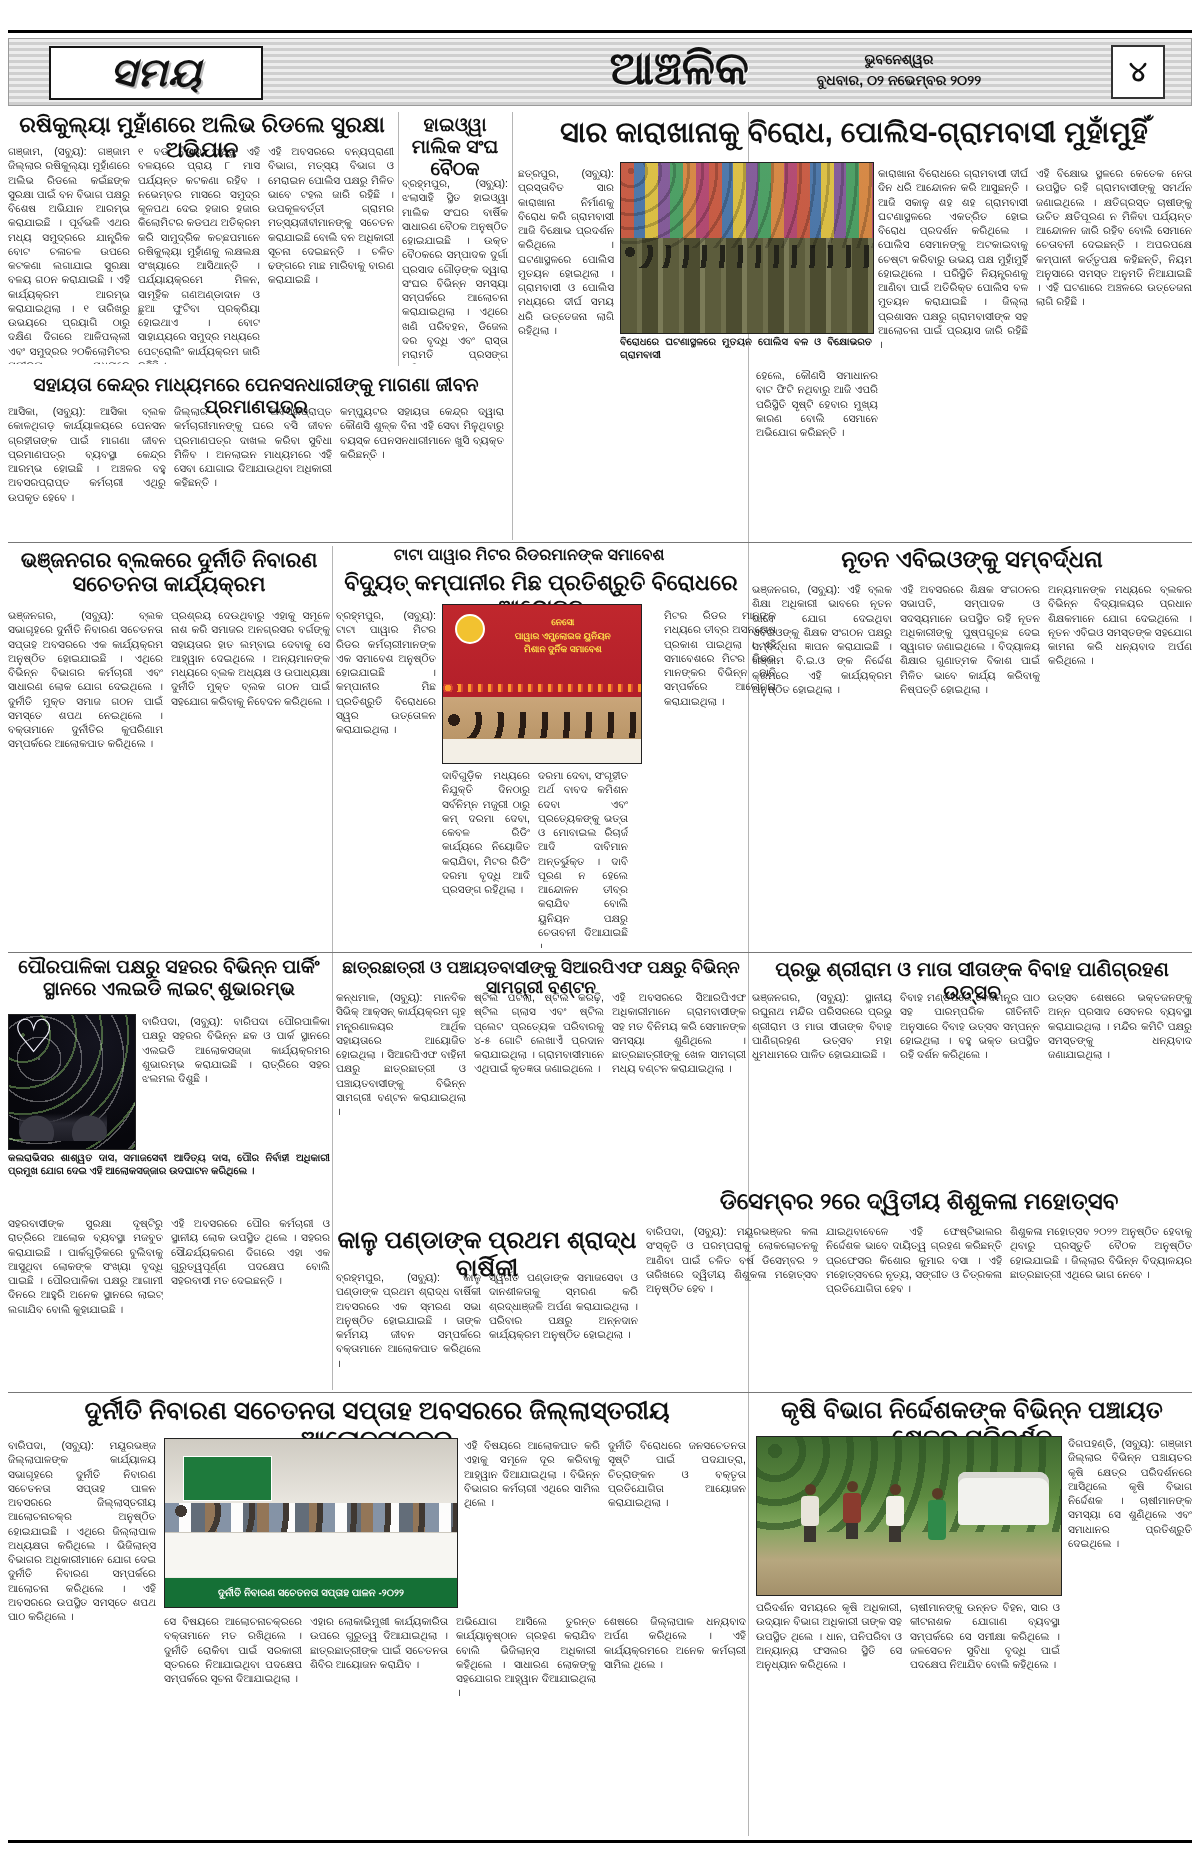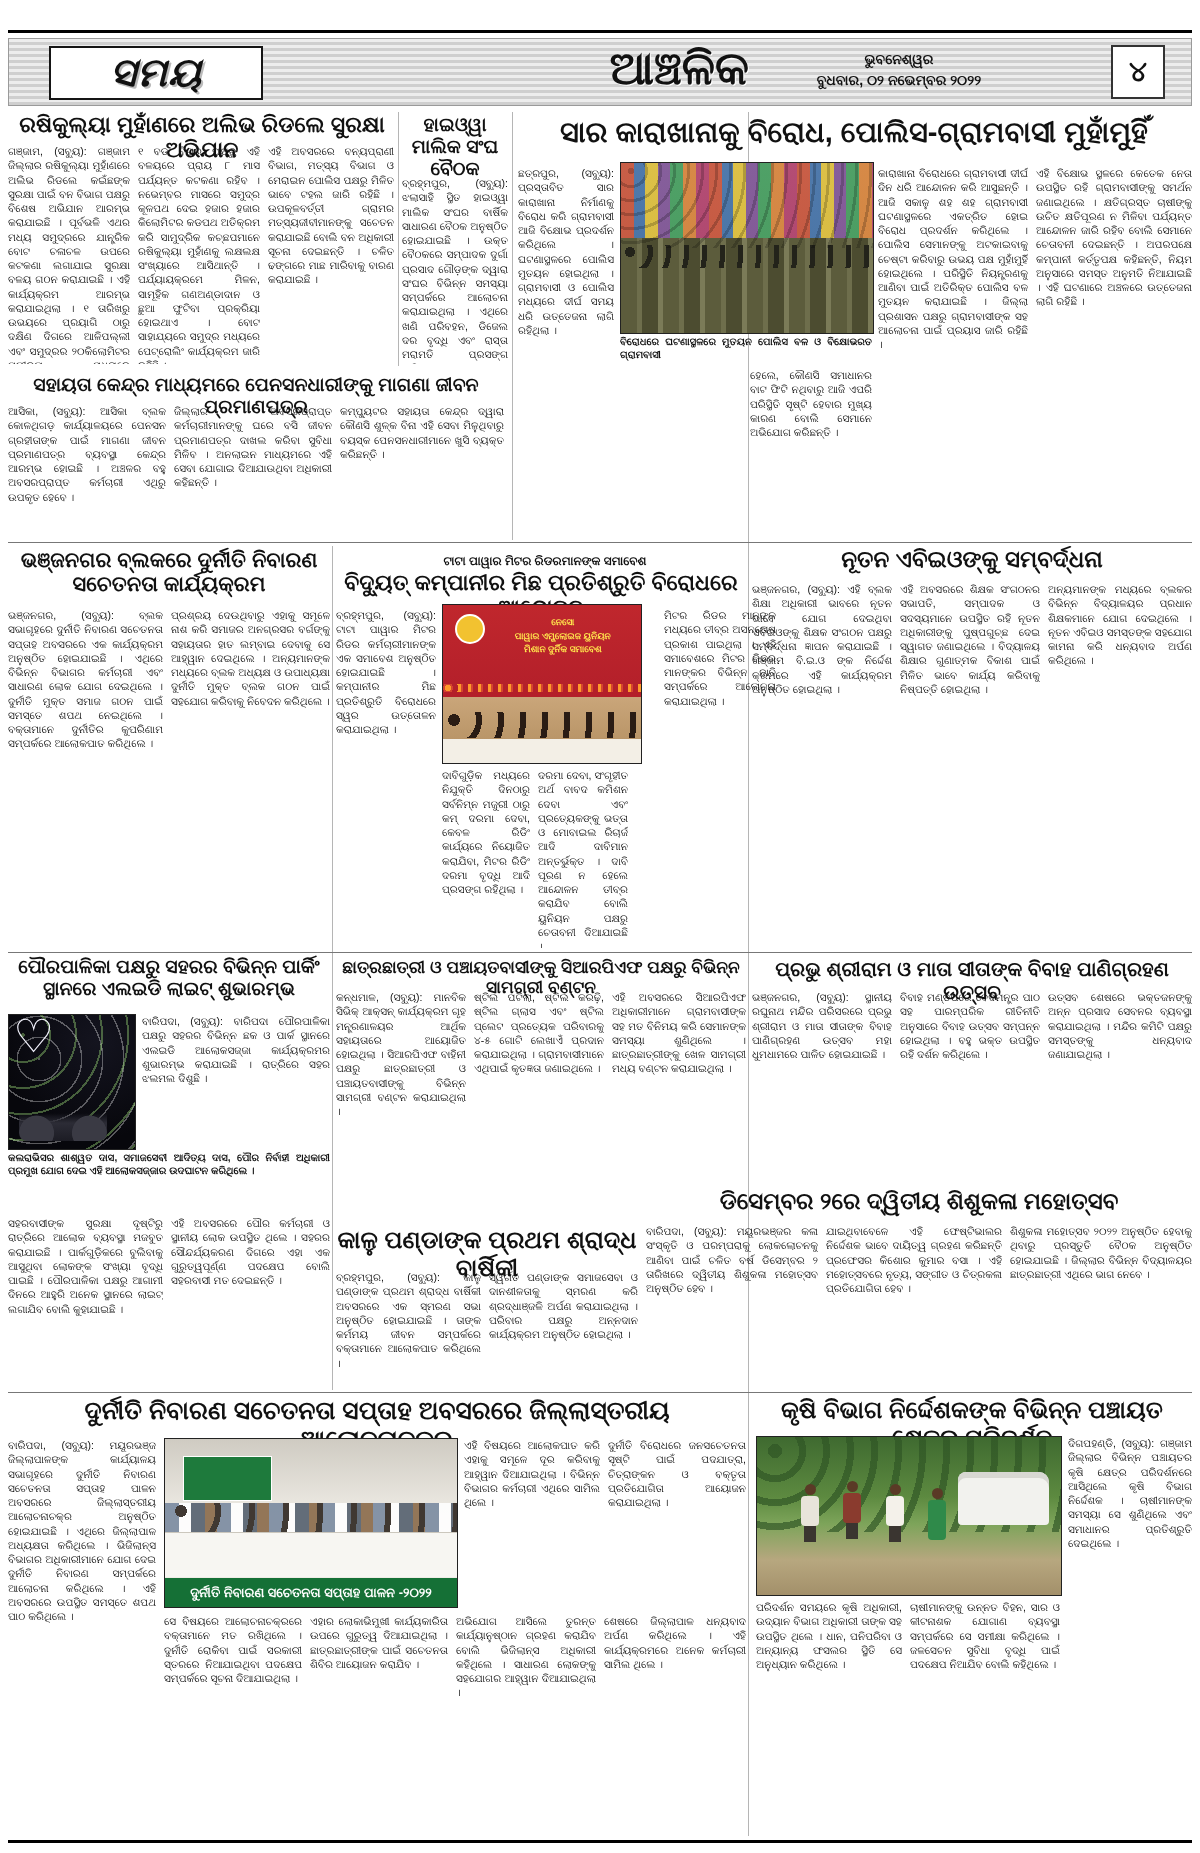--- a/index.html
+++ b/index.html
@@ -58,21 +58,21 @@
   .ph-hall{background:linear-gradient(180deg,#cfcbc2 0%,#e9e6df 38%,#efece6 60%);}
   .ph-hall .wallbanner{position:absolute;left:6%;top:10%;width:30%;height:26%;background:#1e7a3c;
      border:1px solid #fff;}
   .ph-hall .dais{position:absolute;left:0;right:0;bottom:18%;height:26%;background:#f7f6f2;
      border-top:1px solid #cbc7bd;}
   .ph-hall .people{position:absolute;left:0;right:0;bottom:36%;height:26%;
      background:repeating-radial-gradient(circle at 16px 8px,#2e2620 0 6px,transparent 6px 34px),
                 repeating-linear-gradient(90deg,#7a8aa0 0 14px,#ffffff 14px 26px,#55606e 26px 40px,#8a6a4a 40px 52px);
      opacity:.9;}
   .ph-hall .gbanner{position:absolute;left:0;right:0;bottom:0;height:17%;background:#157036;
-     color:#fff;font-size:13px;font-weight:700;display:flex;align-items:center;justify-content:center;
+     color:#fff;font-size:10px;font-weight:700;display:flex;align-items:center;justify-content:center;
      text-align:center;padding:0 4px;}
   
   .ph-field{background:linear-gradient(180deg,#3f6a30 0%,#5d8a40 38%,#7da45a 55%,#b7a77f 78%,#a3906a 100%);}
   .ph-field .foliage{position:absolute;inset:0 0 40% 0;
      background:repeating-radial-gradient(circle at 18px 14px,#2e5424aa 0 7px,transparent 7px 24px);}
   .ph-field .car{position:absolute;right:4%;top:22%;width:30%;height:34%;background:#f2f2ee;
      border-radius:8px 10px 4px 4px;box-shadow:inset 0 6px 0 #d8d8d2;}
   .ph-field .person{position:absolute;width:20px;height:58px;}
   .ph-field .person .head{position:absolute;left:5px;top:0;width:11px;height:11px;border-radius:50%;background:#5a3a26;}
   .ph-field .person .body{position:absolute;left:1px;top:12px;width:18px;height:30px;border-radius:4px;}
@@ -116,31 +116,31 @@
 
   <div class="abs hl" style="left:516px;top:116px;width:676px;height:38px;font-size:29px;">ସାର କାରାଖାନାକୁ ବିରୋଧ, ପୋଲିସ-ଗ୍ରାମବାସୀ ମୁହାଁମୁହିଁ</div>
   <div class="abs bc" style="left:518px;top:166px;width:96px;height:370px;">ଛତ୍ରପୁର, (ସବ୍ୟୁ): ପ୍ରସ୍ତାବିତ ସାର କାରାଖାନା ନିର୍ମାଣକୁ ବିରୋଧ କରି ଗ୍ରାମବାସୀ ଆଜି ବିକ୍ଷୋଭ ପ୍ରଦର୍ଶନ କରିଥିଲେ । ଘଟଣାସ୍ଥଳରେ ପୋଲିସ ମୁତୟନ ହୋଇଥିଲା । ଗ୍ରାମବାସୀ ଓ ପୋଲିସ ମଧ୍ୟରେ ଦୀର୍ଘ ସମୟ ଧରି ଉତ୍ତେଜନା ଲାଗି ରହିଥିଲା ।</div>
   <div class="abs photo ph-police" style="left:620px;top:162px;width:252px;height:170px;">
     <div class="crowd"></div>
     <div class="cops"></div>
     <div class="helmets"></div>
     <div class="dapple"></div>
   </div>
   <div class="abs cap" style="left:620px;top:336px;width:252px;height:28px;">ବିରୋଧରେ ଘଟଣାସ୍ଥଳରେ ମୁତୟନ ପୋଲିସ ବଳ ଓ ବିକ୍ଷୋଭରତ ଗ୍ରାମବାସୀ</div>
-  <div class="abs bc" style="left:750px;top:368px;width:122px;height:168px;">ହେଲେ, କୌଣସି ସମାଧାନର ବାଟ ଫିଟି ନଥିବାରୁ ଆଜି ଏପରି ପରିସ୍ଥିତି ସୃଷ୍ଟି ହେବାର ମୁଖ୍ୟ କାରଣ ବୋଲି ସେମାନେ ଅଭିଯୋଗ କରିଛନ୍ତି ।</div>
+  <div class="abs bc" style="left:750px;top:368px;width:122px;height:168px;padding-left:6px;">ହେଲେ, କୌଣସି ସମାଧାନର ବାଟ ଫିଟି ନଥିବାରୁ ଆଜି ଏପରି ପରିସ୍ଥିତି ସୃଷ୍ଟି ହେବାର ମୁଖ୍ୟ କାରଣ ବୋଲି ସେମାନେ ଅଭିଯୋଗ କରିଛନ୍ତି ।</div>
   <div class="abs bc" style="left:878px;top:166px;width:150px;height:370px;">କାରାଖାନା ବିରୋଧରେ ଗ୍ରାମବାସୀ ଦୀର୍ଘ ଦିନ ଧରି ଆନ୍ଦୋଳନ କରି ଆସୁଛନ୍ତି । ଆଜି ସକାଳୁ ଶହ ଶହ ଗ୍ରାମବାସୀ ଘଟଣାସ୍ଥଳରେ ଏକତ୍ରିତ ହୋଇ ବିରୋଧ ପ୍ରଦର୍ଶନ କରିଥିଲେ । ପୋଲିସ ସେମାନଙ୍କୁ ଅଟକାଇବାକୁ ଚେଷ୍ଟା କରିବାରୁ ଉଭୟ ପକ୍ଷ ମୁହାଁମୁହିଁ ହୋଇଥିଲେ । ପରିସ୍ଥିତି ନିୟନ୍ତ୍ରଣକୁ ଆଣିବା ପାଇଁ ଅତିରିକ୍ତ ପୋଲିସ ବଳ ମୁତୟନ କରାଯାଇଛି । ଜିଲ୍ଲା ପ୍ରଶାସନ ପକ୍ଷରୁ ଗ୍ରାମବାସୀଙ୍କ ସହ ଆଲୋଚନା ପାଇଁ ପ୍ରୟାସ ଜାରି ରହିଛି ।</div>
   <div class="abs bc" style="left:1036px;top:166px;width:156px;height:370px;">ଏହି ବିକ୍ଷୋଭ ସ୍ଥଳରେ କେତେକ ନେତା ଉପସ୍ଥିତ ରହି ଗ୍ରାମବାସୀଙ୍କୁ ସମର୍ଥନ ଜଣାଇଥିଲେ । କ୍ଷତିଗ୍ରସ୍ତ ଚାଷୀଙ୍କୁ ଉଚିତ କ୍ଷତିପୂରଣ ନ ମିଳିବା ପର୍ଯ୍ୟନ୍ତ ଆନ୍ଦୋଳନ ଜାରି ରହିବ ବୋଲି ସେମାନେ ଚେତାବନୀ ଦେଇଛନ୍ତି । ଅପରପକ୍ଷେ କମ୍ପାନୀ କର୍ତ୍ତୃପକ୍ଷ କହିଛନ୍ତି, ନିୟମ ଅନୁସାରେ ସମସ୍ତ ଅନୁମତି ନିଆଯାଇଛି । ଏହି ଘଟଣାରେ ଅଞ୍ଚଳରେ ଉତ୍ତେଜନା ଲାଗି ରହିଛି ।</div>
 
   <div class="abs rule" style="left:8px;top:542px;width:1184px;height:1px;background:#777;"></div>
 
   <div class="abs hl" style="left:8px;top:548px;width:322px;height:54px;font-size:21px;">ଭଞ୍ଜନଗର ବ୍ଲକରେ ଦୁର୍ନୀତି ନିବାରଣ ସଚେତନତା କାର୍ଯ୍ୟକ୍ରମ</div>
   <div class="abs bc" style="left:8px;top:608px;width:155px;height:340px;">ଭଞ୍ଜନଗର, (ସବ୍ୟୁ): ବ୍ଲକ ସଭାଗୃହରେ ଦୁର୍ନୀତି ନିବାରଣ ସଚେତନତା ସପ୍ତାହ ଅବସରରେ ଏକ କାର୍ଯ୍ୟକ୍ରମ ଅନୁଷ୍ଠିତ ହୋଇଯାଇଛି । ଏଥିରେ ବିଭିନ୍ନ ବିଭାଗର କର୍ମଚାରୀ ଏବଂ ସାଧାରଣ ଲୋକ ଯୋଗ ଦେଇଥିଲେ । ଦୁର୍ନୀତି ମୁକ୍ତ ସମାଜ ଗଠନ ପାଇଁ ସମସ୍ତେ ଶପଥ ନେଇଥିଲେ । ବକ୍ତାମାନେ ଦୁର୍ନୀତିର କୁପରିଣାମ ସମ୍ପର୍କରେ ଆଲୋକପାତ କରିଥିଲେ ।</div>
   <div class="abs bc" style="left:171px;top:608px;width:159px;height:340px;">ପ୍ରଶ୍ରୟ ଦେଉଥିବାରୁ ଏହାକୁ ସମୂଳେ ନାଶ କରି ସମାଜର ଅନଗ୍ରସର ବର୍ଗଙ୍କୁ ସହାୟତାର ହାତ ଲମ୍ବାଇ ଦେବାକୁ ସେ ଆହ୍ୱାନ ଦେଇଥିଲେ । ଅନ୍ୟମାନଙ୍କ ମଧ୍ୟରେ ବ୍ଲକ ଅଧ୍ୟକ୍ଷ ଓ ଉପାଧ୍ୟକ୍ଷା ଦୁର୍ନୀତି ମୁକ୍ତ ବ୍ଲକ ଗଠନ ପାଇଁ ସହଯୋଗ କରିବାକୁ ନିବେଦନ କରିଥିଲେ ।</div>
 
-  <div class="abs kicker" style="left:340px;top:546px;width:410px;height:22px;font-size:12px;margin-top:8px;">ଟାଟା ପାୱାର ମିଟର ରିଡରମାନଙ୍କ ସମାବେଶ</div>
+  <div class="abs kicker" style="left:324px;top:546px;width:410px;height:22px;font-size:16px;">ଟାଟା ପାୱାର ମିଟର ରିଡରମାନଙ୍କ ସମାବେଶ</div>
   <div class="abs hl" style="left:336px;top:570px;width:410px;height:32px;font-size:22px;">ବିଦ୍ୟୁତ୍ କମ୍ପାନୀର ମିଛ ପ୍ରତିଶ୍ରୁତି ବିରୋଧରେ ଆନ୍ଦୋଳନ</div>
   <div class="abs bc" style="left:336px;top:608px;width:100px;height:340px;">ବ୍ରହ୍ମପୁର, (ସବ୍ୟୁ): ଟାଟା ପାୱାର ମିଟର ରିଡର କର୍ମଚାରୀମାନଙ୍କ ଏକ ସମାବେଶ ଅନୁଷ୍ଠିତ ହୋଇଯାଇଛି । କମ୍ପାନୀର ମିଛ ପ୍ରତିଶ୍ରୁତି ବିରୋଧରେ ସ୍ୱର ଉତ୍ତୋଳନ କରାଯାଇଥିଲା ।</div>
   <div class="abs photo ph-red" style="left:442px;top:604px;width:186px;height:158px;padding-left:12px;">
     <div class="disc"></div>
     <div class="btext">
       <div>ନେସୋ</div>
       <div>ପାୱାର ଏମ୍ପ୍ଲୋଇଜ ୟୁନିୟନ</div>
       <div>ମିଶାନ ଦୁର୍ନିକ ସମାବେଶ</div>
     </div>
     <div class="garland"></div>

